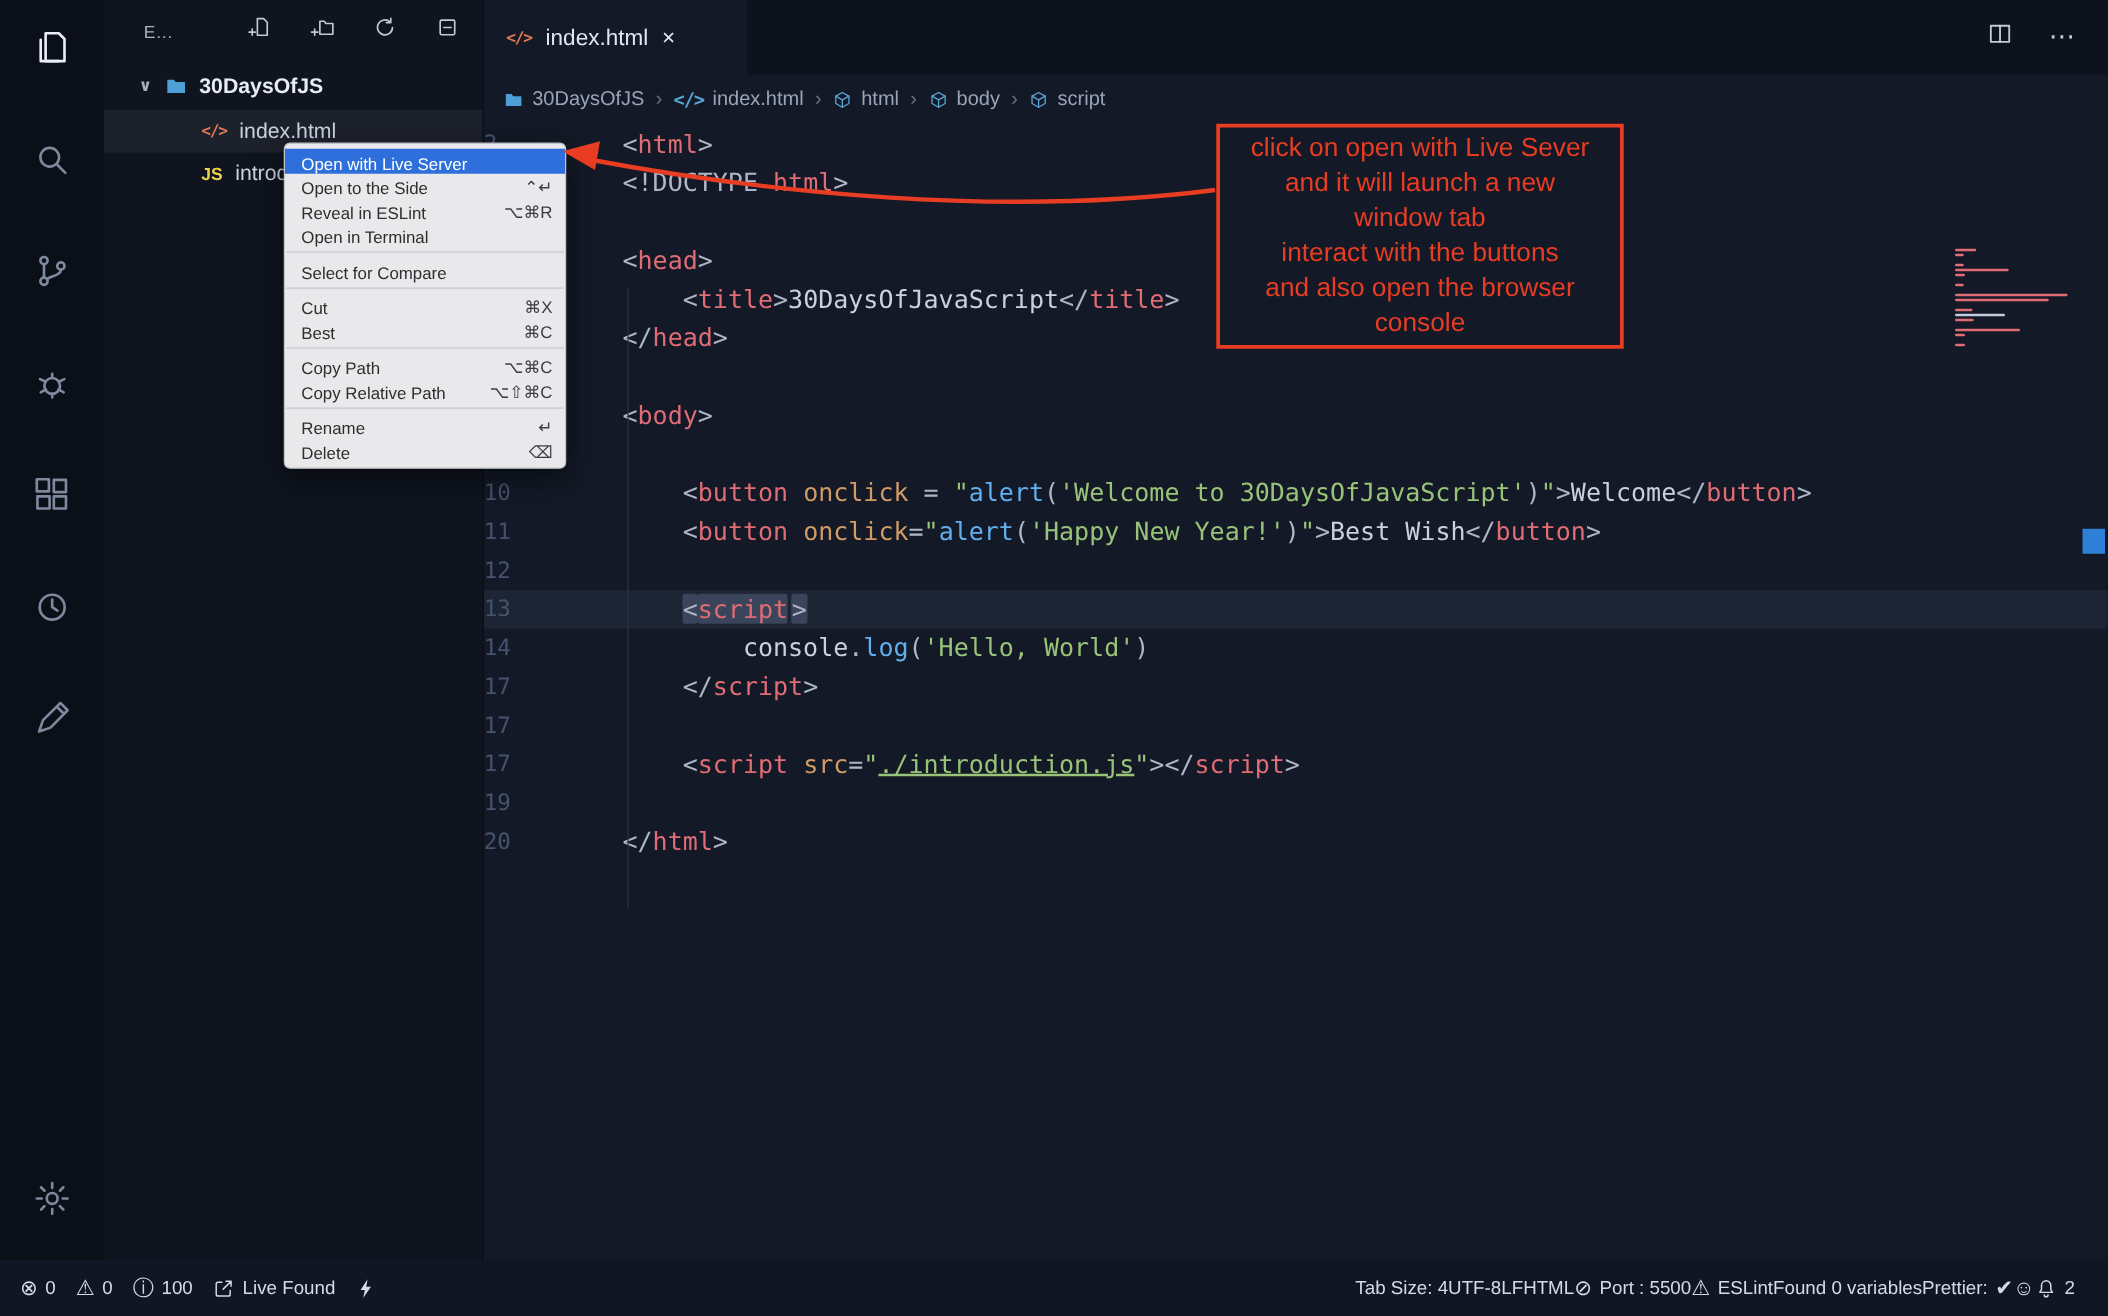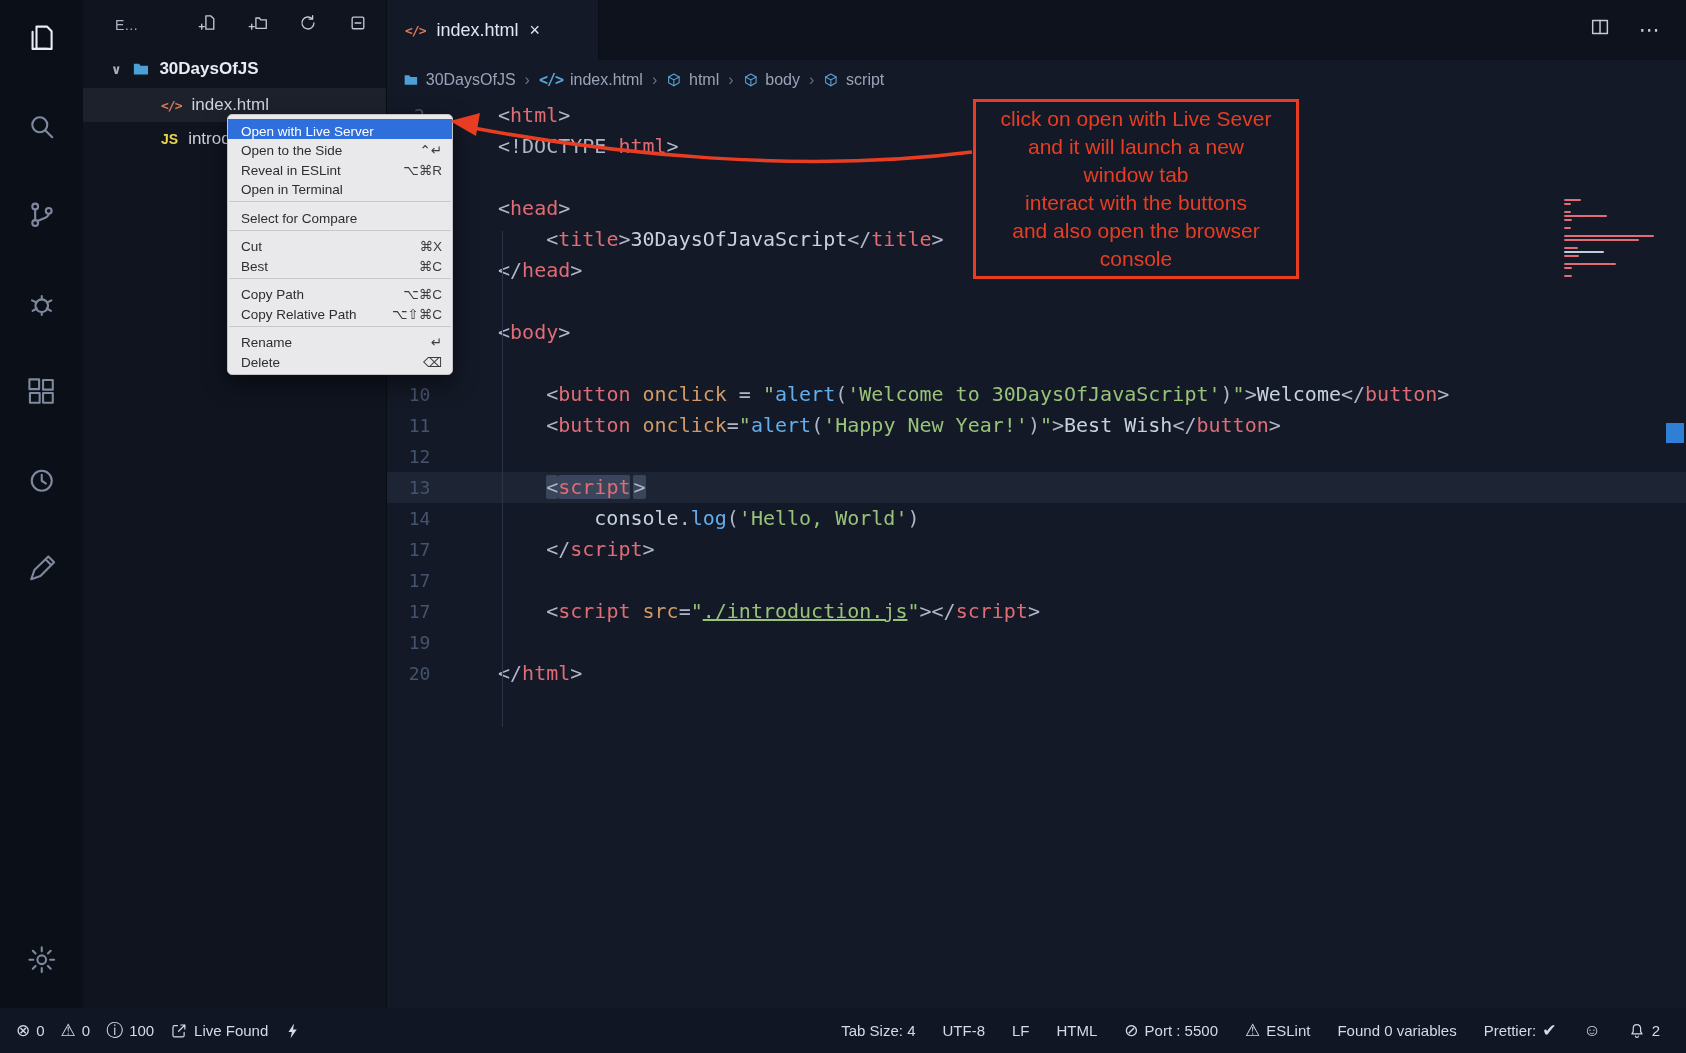--- a/index.html
+++ b/index.html
@@ -50,39 +50,39 @@
   .breadcrumb{height:40px;display:flex;align-items:center;padding-left:16px;font-size:16px;
               color:#9aa4b8;gap:9px}
   .crumb{display:flex;align-items:center;gap:7px;cursor:pointer}
   .crumb .ic{font-size:15px;color:#58a6d6}
   .crumb-sep{color:#667089;font-size:16px}
 
   .code-area{position:absolute;top:100px;left:0;right:0;bottom:0}
   .code-line{display:flex;height:31px;line-height:31px;
              font-family:"DejaVu Sans Mono",monospace;font-size:20px;white-space:pre}
   .code-line.current{background:rgba(130,150,190,.09)}
-  .num{width:65px;flex:none;text-align:center;color:#46536e;font-size:18px}
+  .num{width:65px;flex:none;text-align:left;color:#46536e;font-size:18px}
   .txt{padding-left:46px;white-space:pre}
   .tok-p{color:#aeb6c8}.tok-t{color:var(--tag)}.tok-a{color:var(--attr)}
   .tok-s{color:var(--str)}.tok-f{color:var(--fn)}.tok-x{color:#c8d1e0}
   .h{background:rgba(125,145,185,.30);border-radius:2px}
   .gap{margin-left:3px}
   .u{text-decoration:underline}
   .indent-guide{position:absolute;left:115px;top:131px;width:1px;height:496px;background:#2a3347}
 
   .minimap{position:absolute;top:99px;right:26px;width:96px;display:flex;flex-direction:column;cursor:pointer}
   .mm-row{height:2px;margin-bottom:2px;border-radius:1px}
   .overview-marker{position:absolute;right:2px;top:323px;width:18px;height:20px;background:#2f7fd6}
 
   
   .status{position:absolute;left:0;right:0;bottom:0;height:45px;background:#101624;z-index:6;
           display:flex;align-items:center;font-size:15px;color:var(--statusText);
           padding:0 26px 0 16px}
   .status-left{display:flex;align-items:center;gap:16px}
-  .status-right{margin-left:auto;display:flex;align-items:center;gap:27px}
+  .status-right{margin-left:auto;display:flex;align-items:center;}
   .sitem{display:flex;align-items:center;gap:6px;cursor:pointer;white-space:nowrap}
   .sitem .ic{font-size:17px}
 
   
   .menu{position:absolute;left:227px;top:114px;width:226px;background:#e9e9eb;
         border:1px solid #c2c2c7;border-radius:5px;box-shadow:0 8px 22px rgba(0,0,0,.5);
         padding:4px 0;z-index:50;font-size:13.5px;color:#2e2e30}
   .menu-item{height:19.5px;display:flex;align-items:flex-end;padding:0 10px 0 13px;cursor:pointer}
   .menu-item .sc{margin-left:auto;color:#3c3c40}
   .menu-item.hl{background:var(--menuHl);color:#fff}

